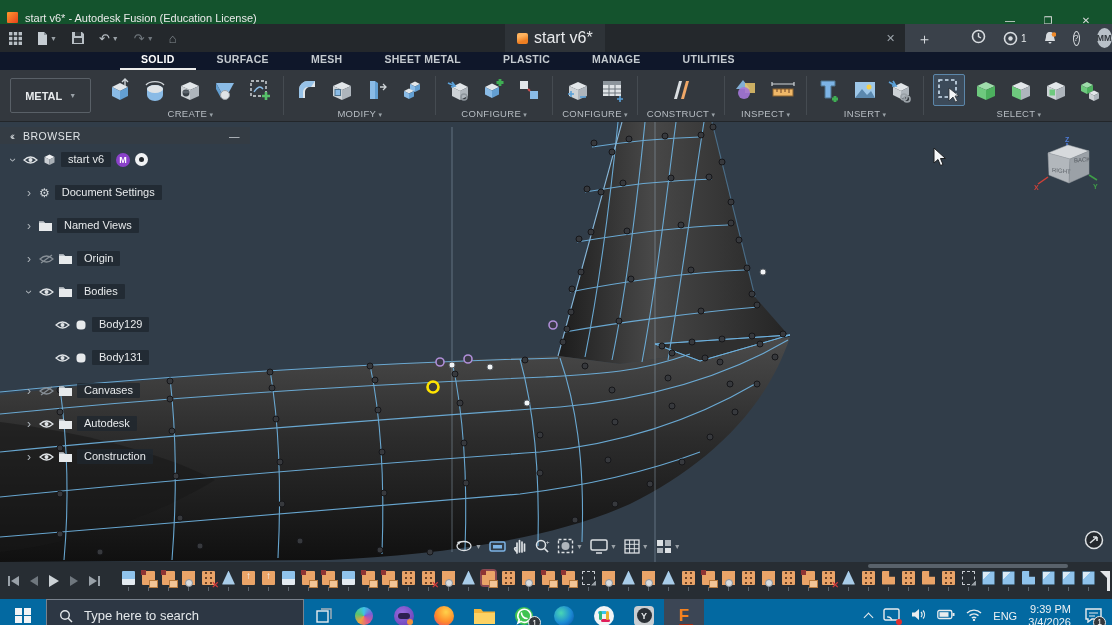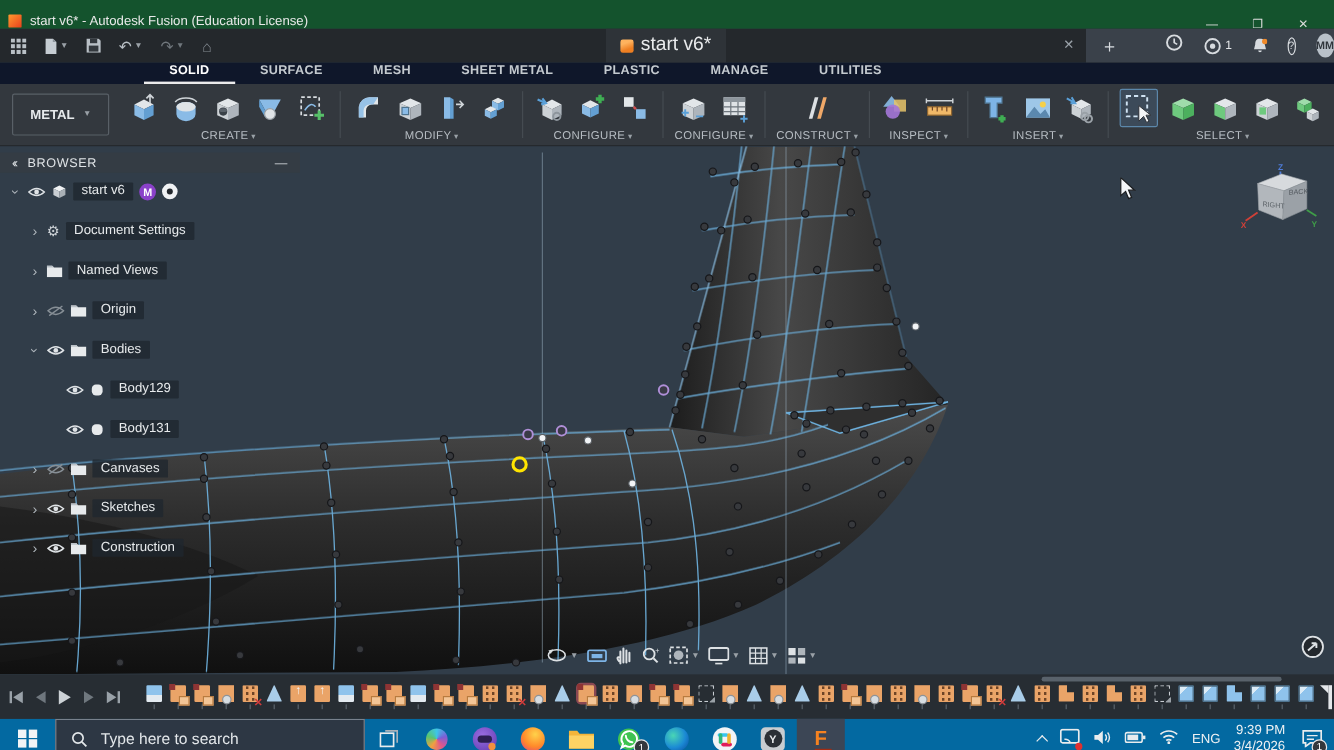--- a/index.html
+++ b/index.html
@@ -760,21 +760,21 @@
               <path d="M1 5 Q7.5 -1 14 5 Q7.5 11 1 5 Z" fill="none" stroke="#dfe3e6" stroke-width="1.2"></path>
               <circle cx="7.5" cy="5" r="2" fill="#dfe3e6"></circle>
             </svg>
           </span>
           <span class="bicon">
             <svg width="13" height="11" viewBox="0 0 13 11">
               <path d="M0 1.5 h4.5 L6 3 h7 v8 H0 Z" fill="#e7eaec"></path>
               <path d="M0 1.5 h4.5 L6 3 H0 Z" fill="#b9c0c6"></path>
             </svg>
           </span>
-          <span class="blabel">Sketches</span>
+          <span class="blabel">Autodesk</span>
         </div>
         <div class="brow" style="padding-left: 24px;">
           <span class="chev">›</span>
           <span class="bicon">
             <svg width="15" height="10" viewBox="0 0 15 10">
               <path d="M1 5 Q7.5 -1 14 5 Q7.5 11 1 5 Z" fill="none" stroke="#dfe3e6" stroke-width="1.2"></path>
               <circle cx="7.5" cy="5" r="2" fill="#dfe3e6"></circle>
             </svg>
           </span>
           <span class="bicon">

